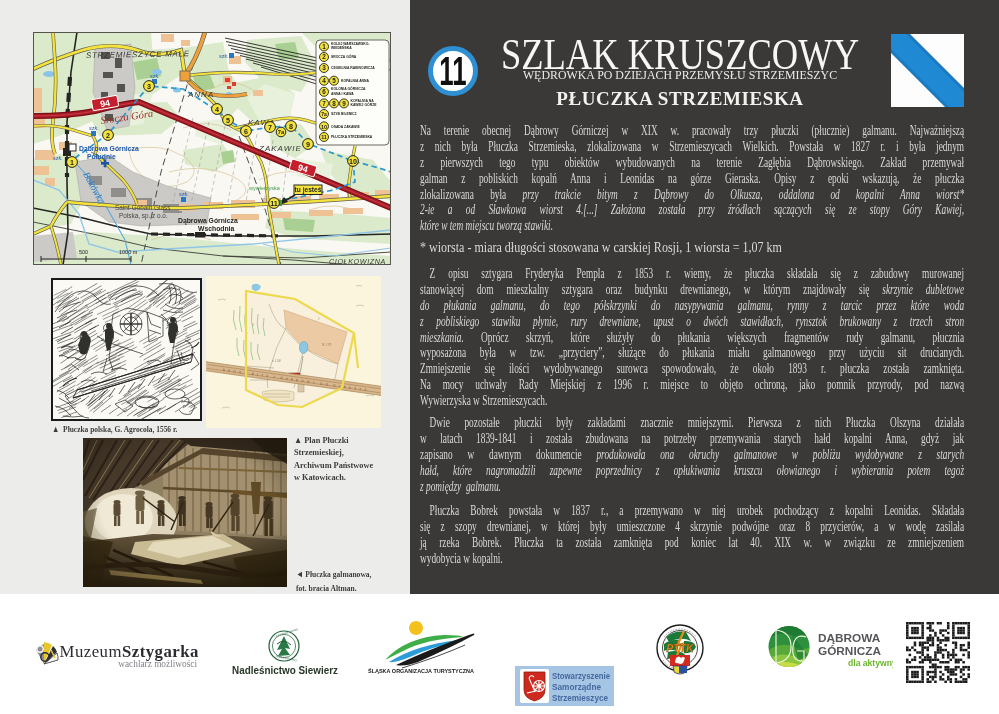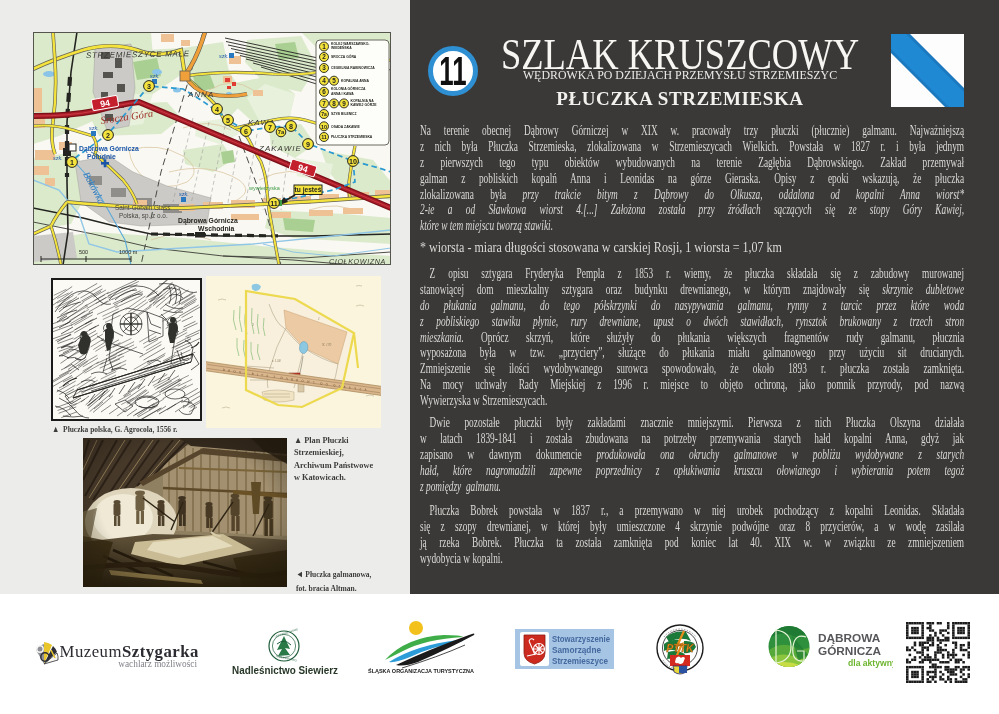--- a/index.html
+++ b/index.html
@@ -734,21 +734,21 @@
 <svg width="112" height="62" viewBox="0 0 112 62">
 <circle cx="50" cy="13" r="7" fill="#f2c11c"></circle>
 <path d="M19,45 Q40,22 78,20 Q95,20 97,22 Q60,24 37,36 Q25,42 19,45 Z" fill="#3fae49"></path>
 <path d="M23,47 Q50,30 92,25 Q98,25 97,26 Q64,32 44,42 Q30,48 23,47 Z" fill="#2b9cd8"></path>
 <path d="M30,50 Q64,34 103,20 Q110,17 108,20 Q84,33 52,47 Q38,52 30,50 Z" fill="#1a1a1a"></path>
 <path d="M36,53 Q72,42 99,30" stroke="#1a1a1a" stroke-width="0.8" fill="none"></path>
 <text x="2" y="58" font-family="Liberation Sans,sans-serif" font-size="6.2" font-weight="bold" fill="#1a1a1a" textLength="106" lengthAdjust="spacingAndGlyphs">ŚLĄSKA ORGANIZACJA TURYSTYCZNA</text>
 </svg>
 </div>
 
-<div class="abs" style="left:515px;top:629px;">
+<div class="abs" style="left:515px;top:666px;">
 <svg width="99" height="40" viewBox="0 0 99 40">
 <rect width="99" height="40" fill="#a6c4e4"></rect>
 <rect x="5" y="3" width="29" height="34" rx="2" fill="#ffffff"></rect>
 <path d="M9,6 L30,6 L30,24 Q30,32 19.5,35 Q9,32 9,24 Z" fill="#cc2a1e" stroke="#8e1a10" stroke-width="0.8"></path>
 <g stroke="#ffffff" stroke-width="1.1" fill="none">
 <path d="M14,12 q2,-4 5,-1 M14,12 l6,14 M12,27 l9,-2"></path>
 <circle cx="24" cy="20" r="5.5"></circle>
 <path d="M24,14.5 L24,25.5 M18.5,20 L29.5,20 M20,16 l8,8 M28,16 l-8,8"></path>
 </g>
 <g font-family="Liberation Sans,sans-serif" font-size="9.2" font-weight="bold" fill="#44699e">

